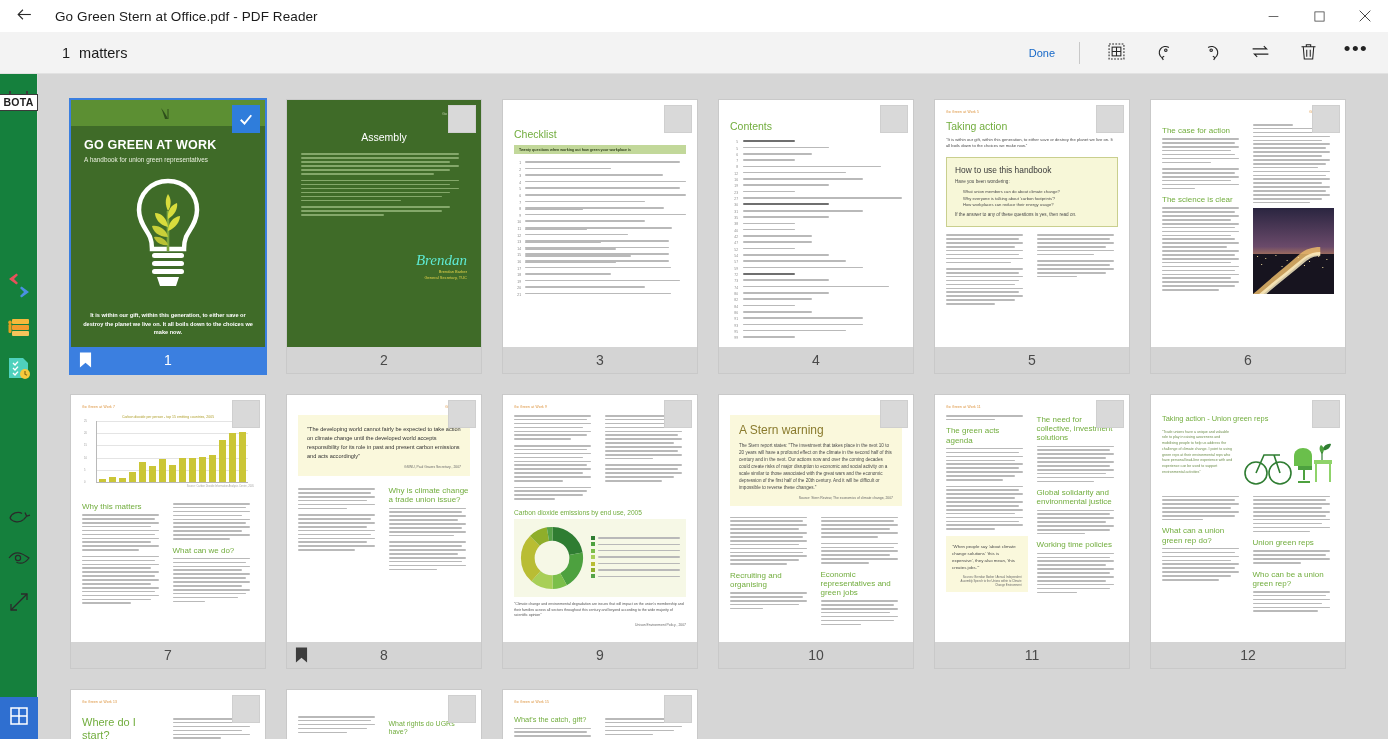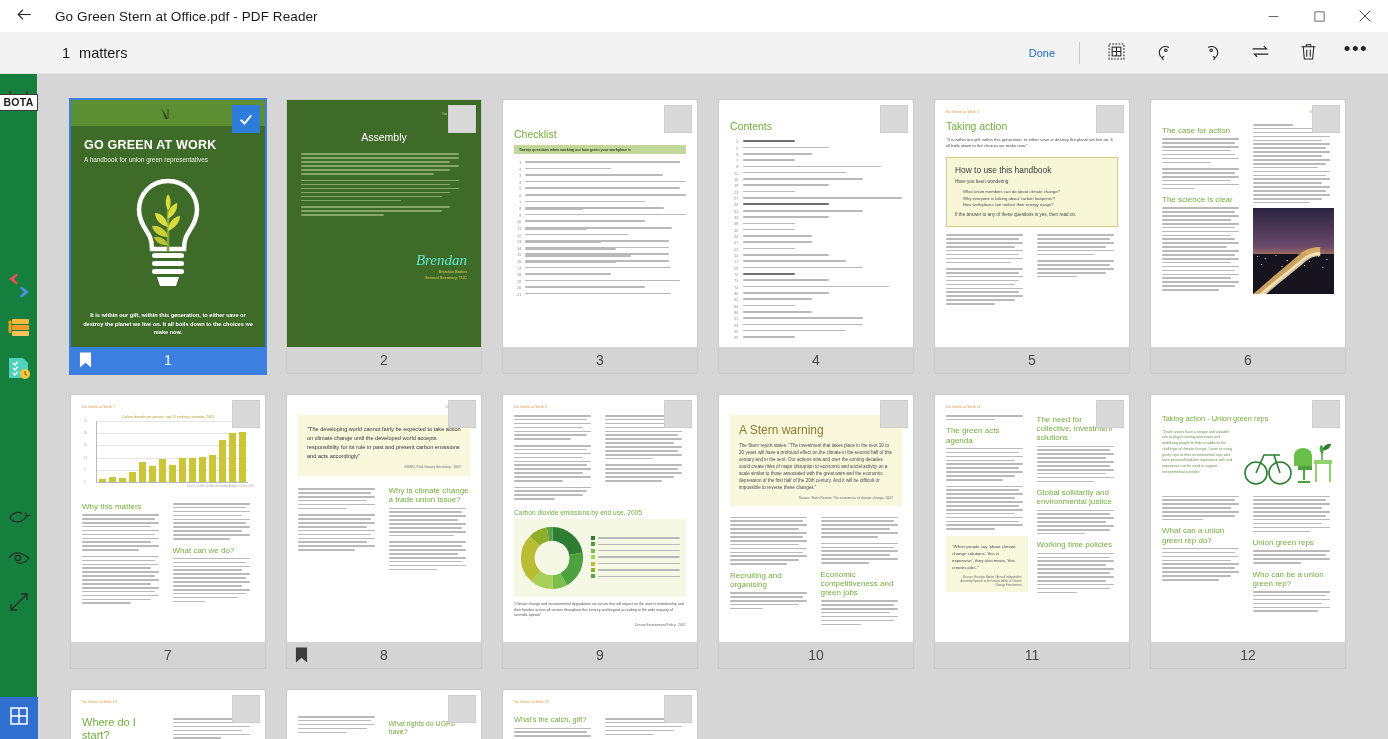--- a/index.html
+++ b/index.html
@@ -1250,21 +1250,21 @@
                     <div class="line w70"></div>
                 </div>
                 <div class="para">
                   <div class="line w95"></div>
                     <div class="line w90"></div>
                     <div class="line w95"></div>
                   <div class="line w85"></div>
                     <div class="line w95"></div>
                     <div class="line w60"></div>
                 </div>
-                <div class="h2">Economic competitiveness and green jobs</div>
+                <div class="h2">Economic representatives and green jobs</div>
                 <div class="para">
                   <div class="line w95"></div>
                     <div class="line w90"></div>
                     <div class="line w95"></div>
                   <div class="line w85"></div>
                     <div class="line w95"></div>
                     <div class="line w90"></div>
                   <div class="line w50"></div>
                 </div>
               </div>

